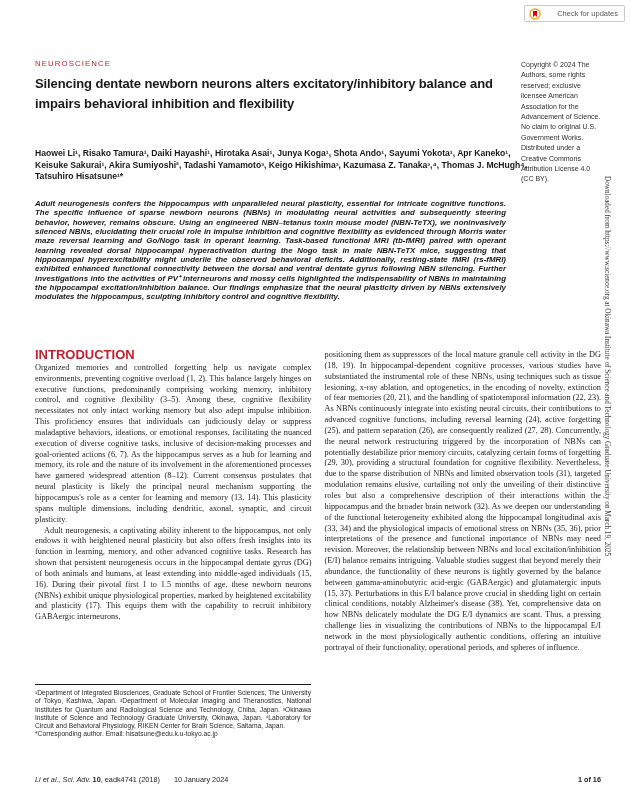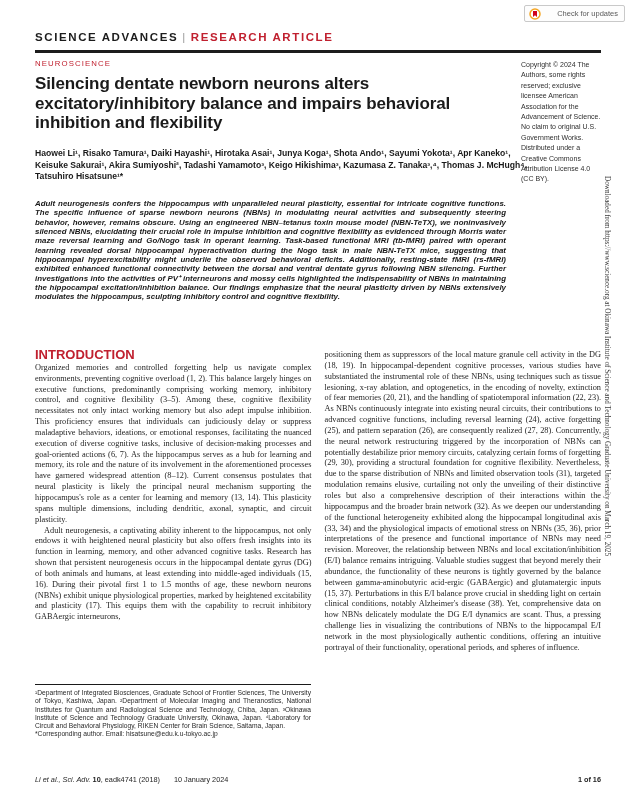--- a/index.html
+++ b/index.html
@@ -28,21 +28,21 @@
   .masthead .sep { color:#9a9a9a; font-weight:normal; padding:0 4px; }
   .masthead .atype { color:#c0202f; }
 
   
   .section-label {
     position:absolute; left:35px; top:59px;
     font-size:7.8px; font-weight:normal; letter-spacing:1.1px; color:#c0202f;
   }
   .article-title {
     position:absolute; left:35px; top:74px; width:492px;
-    font-size:17px; line-height:19.5px; font-weight:bold; color:#1a1a1a;
+    font-size:13px; line-height:19.5px; font-weight:bold; color:#1a1a1a;
     letter-spacing:-0.1px;
   }
   .author-list {
     position:absolute; left:35px; top:148px; width:492px;
     font-size:8.6px; line-height:11.6px; font-weight:bold; color:#1a1a1a;
   }
 
   .abstract {
     position:absolute; left:35px; top:199px; width:471px;
     font-size:7.9px; line-height:9.35px; font-weight:bold; color:#1a1a1a;
@@ -102,23 +102,20 @@
   <div class="badge">
     <span style="display:flex;">
       <svg width="12" height="12" viewBox="0 0 24 24">
         <circle cx="12" cy="12" r="10" fill="#ffffff" stroke="#f5a623" stroke-width="3"></circle>
         <path d="M8 6 h8 v12 l-4 -3.4 L8 18 Z" fill="#d0021b"></path>
       </svg>
     </span>
     <span class="badge-label">Check for updates</span>
   </div>
 
-  <div class="masthead">
-    <span>SCIENCE ADVANCES</span><span class="sep">|</span><span class="atype">RESEARCH ARTICLE</span>
-  </div>
 
   <div class="section-label">NEUROSCIENCE</div>
   <h1 class="article-title">Silencing dentate newborn neurons alters excitatory/inhibitory balance and impairs behavioral inhibition and flexibility</h1>
   <div class="author-list">Haowei Li¹, Risako Tamura¹, Daiki Hayashi¹, Hirotaka Asai¹, Junya Koga¹, Shota Ando¹, Sayumi Yokota¹, Apr Kaneko¹, Keisuke Sakurai¹, Akira Sumiyoshi², Tadashi Yamamoto³, Keigo Hikishima³, Kazumasa Z. Tanaka³,⁴, Thomas J. McHugh⁴, Tatsuhiro Hisatsune¹*</div>
 
   <div class="abstract">Adult neurogenesis confers the hippocampus with unparalleled neural plasticity, essential for intricate cognitive functions. The specific influence of sparse newborn neurons (NBNs) in modulating neural activities and subsequently steering behavior, however, remains obscure. Using an engineered NBN–tetanus toxin mouse model (NBN-TeTX), we noninvasively silenced NBNs, elucidating their crucial role in impulse inhibition and cognitive flexibility as evidenced through Morris water maze reversal learning and Go/Nogo task in operant learning. Task-based functional MRI (tb-fMRI) paired with operant learning revealed dorsal hippocampal hyperactivation during the Nogo task in male NBN-TeTX mice, suggesting that hippocampal hyperexcitability might underlie the observed behavioral deficits. Additionally, resting-state fMRI (rs-fMRI) exhibited enhanced functional connectivity between the dorsal and ventral dentate gyrus following NBN silencing. Further investigations into the activities of PV⁺ interneurons and mossy cells highlighted the indispensability of NBNs in maintaining the hippocampal excitation/inhibition balance. Our findings emphasize that the neural plasticity driven by NBNs extensively modulates the hippocampus, sculpting inhibitory control and cognitive flexibility.</div>
 
   <div class="copyright">Copyright © 2024 The Authors, some rights reserved; exclusive licensee American Association for the Advancement of Science. No claim to original U.S. Government Works. Distributed under a Creative Commons Attribution License 4.0 (CC BY).</div>
 
   <div class="columns">

